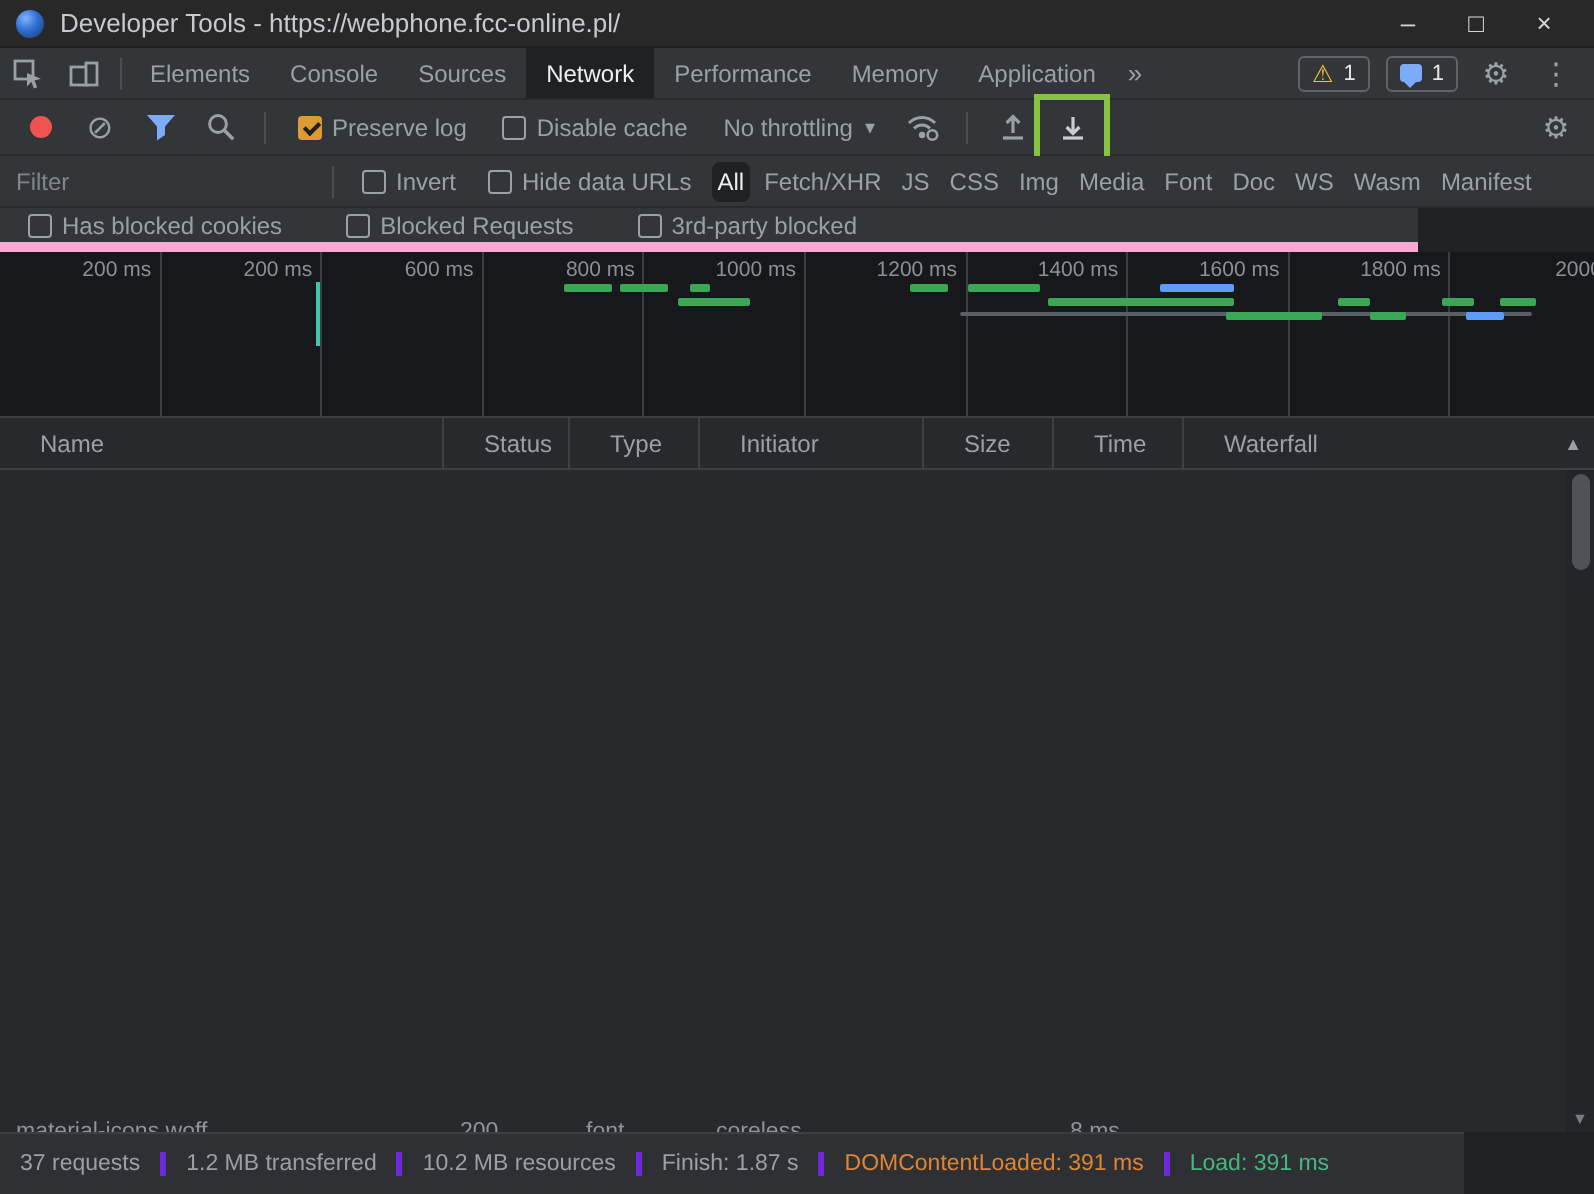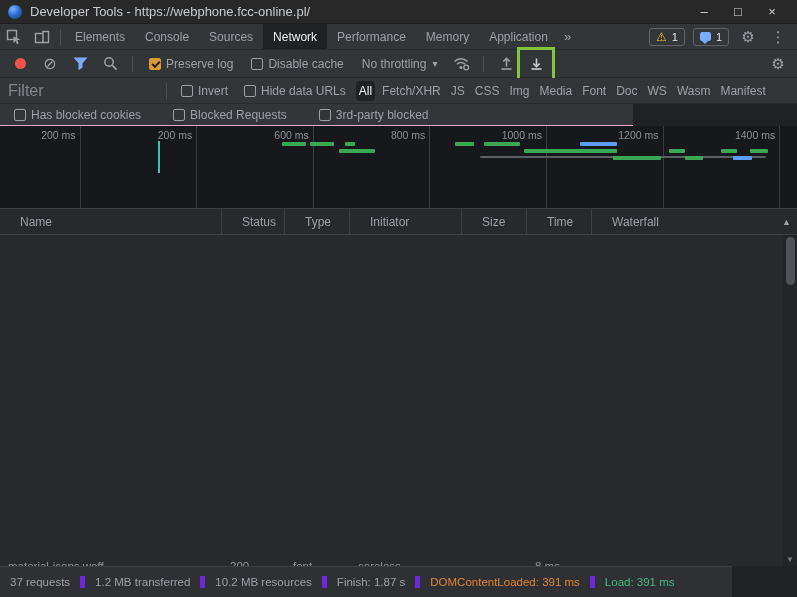--- a/index.html
+++ b/index.html
@@ -73,39 +73,39 @@
   .toolbar-right { margin-left:auto; }
 
   
   .filter-bar {
     position:absolute; left:0; top:78px; width:797px; height:26px;
     background:#333639; display:flex; align-items:center; gap:4px;
     padding:0 8px; border-bottom:1px solid #282a2c;
   }
   .filter-input {
     width:150px; background:transparent; border:none; outline:none;
-    color:#84cc16; font-family:"Liberation Sans",sans-serif; font-size:16px;
+    color:#84cc16; font-family:"Liberation Sans",sans-serif; font-size:12px;
   }
   .filter-input::placeholder { color:#80868b; }
   .chip { padding:3px 3px; border-radius:4px; color:#9aa0a6; white-space:nowrap; }
   .chip.active { background:#202124; color:#eceef0; }
 
   
   .filter-bar2 {
-    position:absolute; left:0; top:104px; width:633px; height:22px;
+    position:absolute; left:0; top:104px; width:709px; height:22px;
     background:#333639; display:flex; align-items:center; gap:20px;
-    padding:0 8px; border-bottom:1px solid #f9a8d4;
+    padding:0 8px; border-bottom:5px solid #f9a8d4;
   }
 
   
   .timeline {
     position:absolute; left:0; top:126px; width:797px; height:83px;
     background:#17181b; overflow:hidden; border-bottom:1px solid #3c4043;
   }
-  .tick-row { position:absolute; inset:0; display:flex;gap:36px; }
+  .tick-row { position:absolute; inset:0; display:flex; }
   .tick-cell { width:80.6px; flex:0 0 auto; height:100%; border-right:1px solid #393e42;
     font-size:10.5px; color:#8b9095; text-align:right; padding:3px 4px 0 0; white-space:nowrap; }
   .tl-bars { position:absolute; inset:0; }
   .tl-bar { position:absolute; height:4px; border-radius:1px; }
   .tl-bar.green { background:var(--bar_green); }
   .tl-bar.blue  { background:var(--bar_blue); }
   .tl-bar.gray  { background:#5a5f63; height:2px; }
   .event-line { position:absolute; top:15px; height:32px; width:2px; background:var(--event_teal); }
 
   
@@ -133,21 +133,21 @@
   .scroll-thumb { width:9px; height:48px; margin-top:2px; background:#4f5357; border-radius:5px; }
   .scroll-arrow { margin-top:auto; font-size:8px; color:#787d82; padding-bottom:2px; }
 
   
   .statusbar {
     position:absolute; left:0; top:566px; width:732px; height:31px;
     background:#2e3033; border-top:1px solid #3c4043;
     display:flex; align-items:center; font-size:11.5px; color:#9aa0a6;
   }
   .sb-item { padding:0 10px; white-space:nowrap; }
-  .sb-item + .sb-item { border-left:5px solid #6d28d9; }
+  .sb-item + .sb-item { border-left:3px solid #6d28d9; }
   .sb-dcl { color:var(--dcl_orange); }
   .sb-load { color:var(--load_green); }
 
   svg { display:block; }
 </style>
 </head>
 <body>
 
 <div class="titlebar">
   <span class="app-icon"></span>

